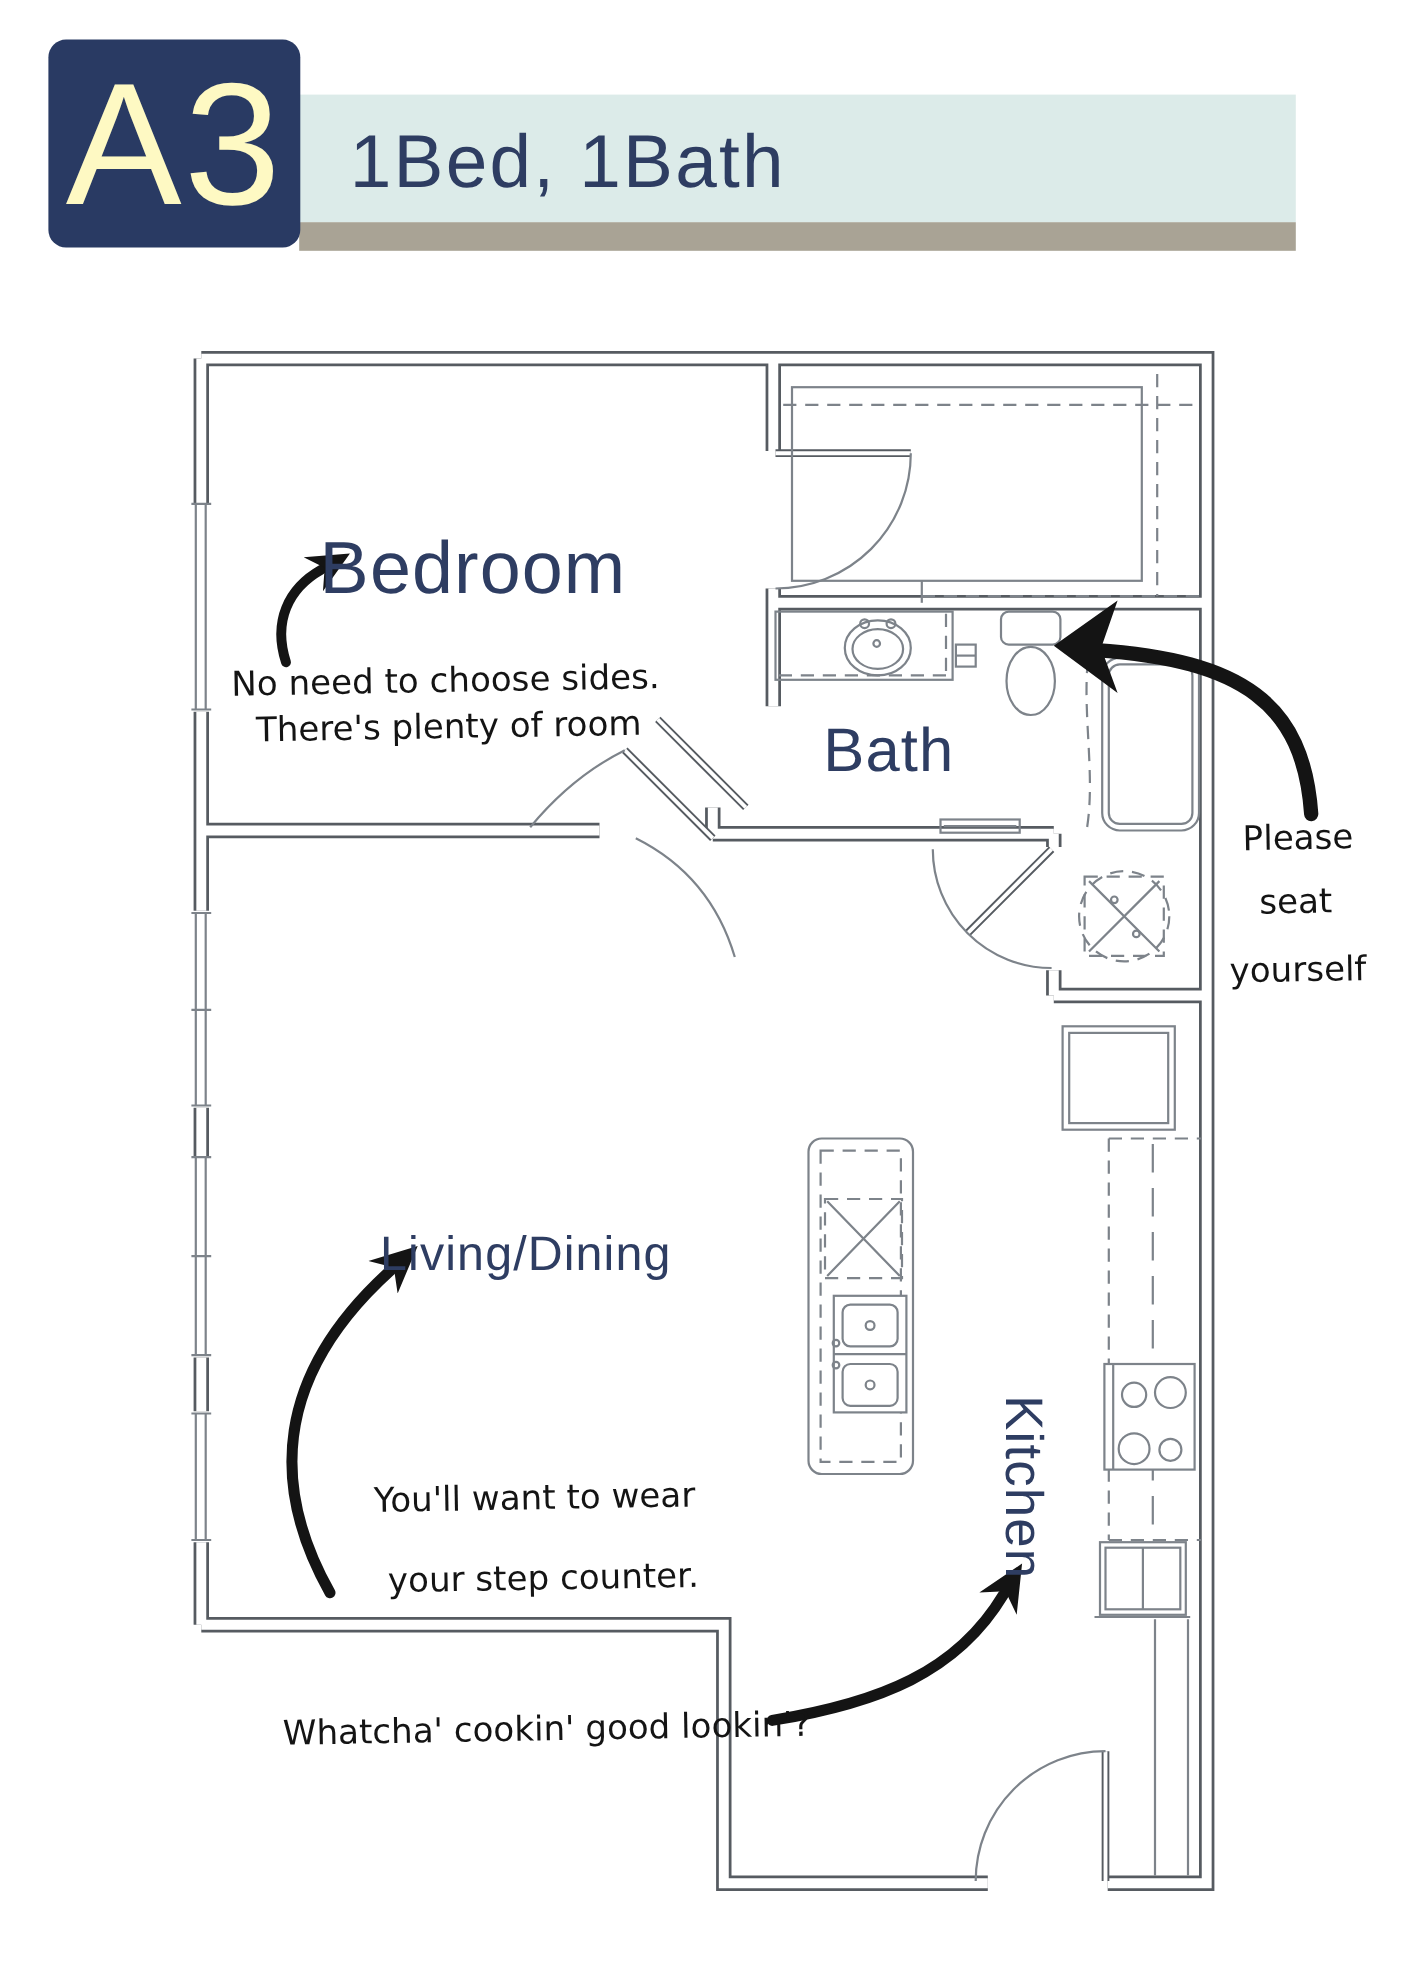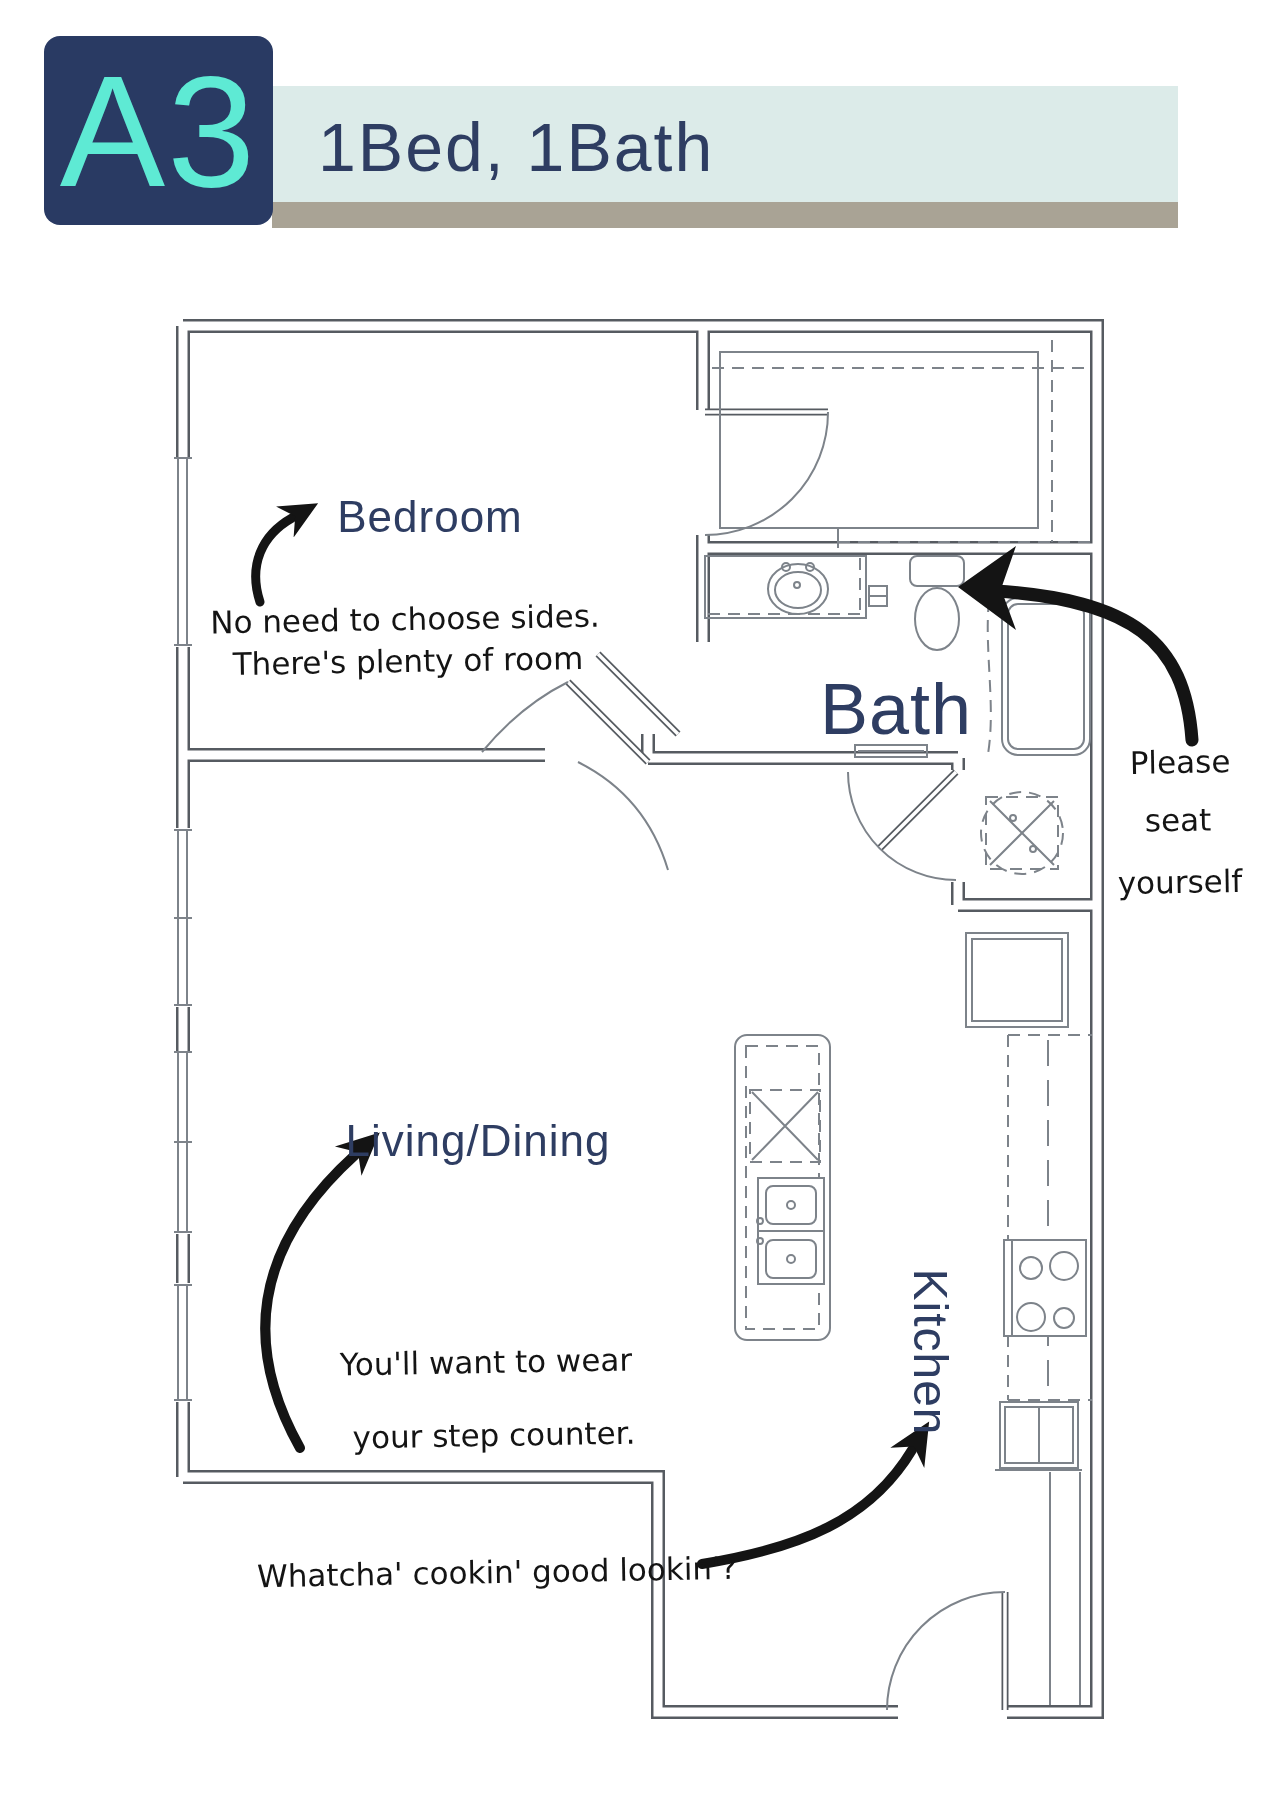--- a/index.html
+++ b/index.html
@@ -7,21 +7,21 @@
     --wall:#565b61; --fixture:#7d838a; --label:#2e3d62; --ink:#141414;
   }
   html,body{margin:0;padding:0;background:#fff;}
   .page{position:relative;width:1286px;height:1800px;background:#fff;overflow:hidden;
         font-family:"Liberation Sans",sans-serif;}
   
   .teal-bar{position:absolute;left:272px;top:86px;width:906px;height:116px;background:var(--teal);}
   .taupe-bar{position:absolute;left:272px;top:202px;width:906px;height:26px;background:var(--taupe);}
   .badge{position:absolute;left:44px;top:36px;width:229px;height:189px;background:var(--navy);
          border-radius:16px;display:flex;align-items:center;justify-content:center;}
-  .badge-text{color:#5eead4;font-size:158px;font-weight:200;letter-spacing:2px;line-height:1;
+  .badge-text{color:#fef9c3;font-size:158px;font-weight:200;letter-spacing:2px;line-height:1;
               font-family:"Liberation Sans",sans-serif;}
   .spec-text{position:absolute;left:318px;top:108px;font-size:68px;font-weight:300;
              color:var(--label);letter-spacing:2px;white-space:nowrap;}
   .area-text{position:absolute;left:870px;top:108px;width:290px;text-align:right;font-size:54px;
              font-weight:300;color:var(--label);letter-spacing:2px;white-space:nowrap;}
   
   .plan-svg{position:absolute;left:0;top:0;width:1286px;height:1800px;}
   .wall{fill:none;stroke:var(--wall);stroke-width:14;}
   .wall-core{fill:none;stroke:#fff;stroke-width:9;}
   .leaf{fill:none;stroke:var(--wall);stroke-width:7;}
@@ -173,22 +173,22 @@
       <path class="arrow" d="M260,602 C248,565 262,535 292,518" stroke-width="9" marker-end="url(#ah)"></path>
       <path class="arrow" d="M300,1448 C245,1350 250,1250 355,1155" stroke-width="10" marker-end="url(#ah)"></path>
       <path class="arrow" d="M702,1564 C800,1548 870,1520 912,1450" stroke-width="10" marker-end="url(#ah)"></path>
       <g>
         <path class="arrow" d="M1192,740 C1185,640 1130,600 996,591" stroke-width="13"></path>
         <polygon points="958,587 1016,546 1001,589 1016,630" fill="#141414"></polygon>
       </g>
     </g>
   </svg>
 
-  <div class="room-label" style="left:430px;top:517px;font-size:44px;">Bedroom</div>
-  <div class="room-label" style="left:896px;top:681px;font-size:72px;margin-top:28px;">Bath</div>
+  <div class="room-label" style="left:430px;top:517px;font-size:67px;">Bedroom</div>
+  <div class="room-label" style="left:808px;top:681px;font-size:56px;">Bath</div>
   <div class="room-label" style="left:478px;top:1141px;font-size:44px;">Living/Dining</div>
   <div class="room-label rot" style="left:930px;top:1352px;font-size:48px;">Kitchen</div>
 
   <div class="hand" style="left:405px;top:619px;">No need to choose sides.</div>
   <div class="hand" style="left:408px;top:661px;">There's plenty of room</div>
   <div class="hand" style="left:1180px;top:762px;">Please</div>
   <div class="hand" style="left:1178px;top:820px;">seat</div>
   <div class="hand" style="left:1180px;top:882px;">yourself</div>
   <div class="hand" style="left:486px;top:1362px;">You'll want to wear</div>
   <div class="hand" style="left:494px;top:1435px;">your step counter.</div>

